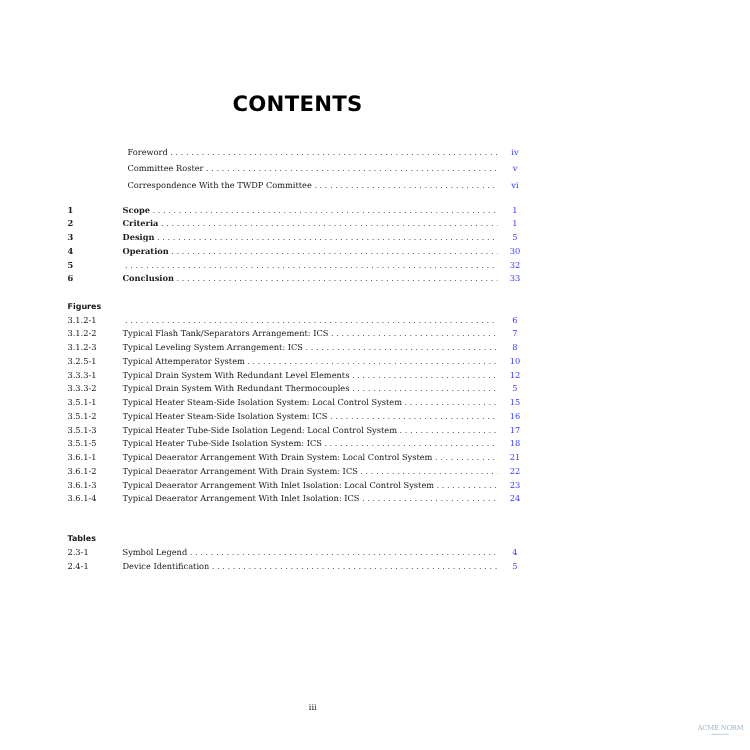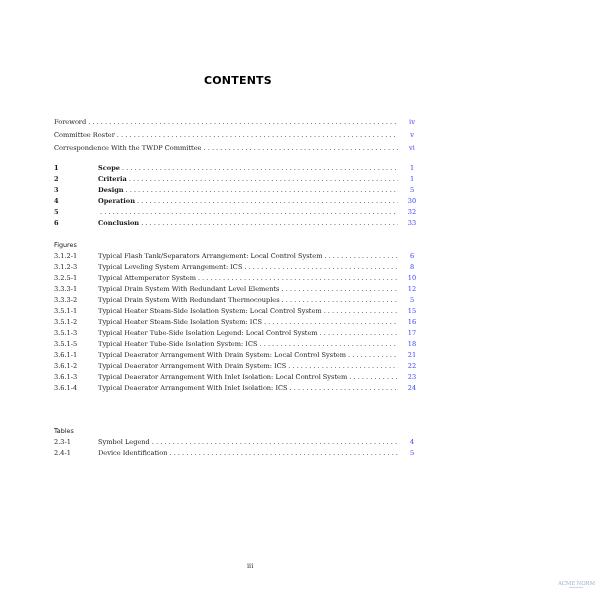--- a/index.html
+++ b/index.html
@@ -1,31 +1,31 @@
 <!DOCTYPE html>
 <html><head>
 <meta charset="utf-8">
 <style>
   html, body { margin: 0; padding: 0; background: #ffffff; }
   body { width: 600px; height: 600px; position: relative; overflow: hidden;
          font-family: "DejaVu Serif", "Liberation Serif", serif; color: #1a1a1a; }
   .title { position: absolute; top: 74px; left: 0; width: 476px; text-align: center;
            font-family: "DejaVu Sans", "Liberation Sans", sans-serif; font-weight: bold;
-           font-size: 11px; letter-spacing: 0.2px; color: #000; }
+           font-size: 17px; letter-spacing: 0.2px; color: #000; }
   .toc { position: absolute; left: 54px; width: 370px; font-size: 6.6px; line-height: 11px; }
   .row { position: relative; height: 11px; white-space: nowrap; display: flex; align-items: baseline; }
-  .row.front { height: 13px; }
+  .row.front { height: 13px; margin-left: 48px; }
   .num { width: 44px; flex: 0 0 44px; }
   .label { overflow: hidden; white-space: nowrap; flex: 0 0 auto; max-width: 300px; }
   .leader { flex: 1 1 auto; overflow: hidden; white-space: nowrap; color: #333;
             letter-spacing: 1.6px; padding-left: 2px; margin-right: 26px; }
   .leader::before { content: ". . . . . . . . . . . . . . . . . . . . . . . . . . . . . . . . . . . . . . . . . . . . . . . . . . . . . . . . . . . . . . . . . . . . . . . . . . . . . . . . . . . . . . . . . . . . . . . . . . . . . . . . . . . ."; letter-spacing: 0; }
   .page { position: absolute; right: 0; width: 24px; text-align: center; color: #3b3bff; }
   .section .label, .section .num { font-weight: bold; }
-  .group-head { font-weight: normal; font-family: "DejaVu Sans", "Liberation Sans", sans-serif;
+  .group-head { font-weight: bold; font-family: "DejaVu Sans", "Liberation Sans", sans-serif;
                 font-size: 6.4px; height: 12px; line-height: 12px; }
   .folio { position: absolute; top: 562px; left: 247px; font-size: 6.6px; color: #222; }
   .watermark { position: absolute; left: 558px; top: 580px; font-size: 5.5px; color: #9fb6cf;
                font-family: "DejaVu Serif", serif; letter-spacing: -0.2px; text-align: center; }
   .watermark .sub { display: block; width: 14px; height: 1px; margin: 1px auto 0; background: #c9d8e6; }
 </style>
 </head>
 <body>
 
 <div class="title">CONTENTS</div>
@@ -83,23 +83,28 @@
     <span class="label">Conclusion</span>
     <span class="leader"></span>
     <span class="page">33</span>
   </div>
 </div>
 
 <div class="toc" style="top:239px">
   <div class="group-head">Figures</div>
   <div class="row">
       <span class="num">3.1.2-1</span>
-      <span class="label">Typical Flash Tank/Separators Arrangement: Local Control System</span>
       <span class="leader"></span>
       <span class="page">6</span>
+    </div>
+  <div class="row">
+      <span class="num">3.1.2-2</span>
+      <span class="label">Typical Flash Tank/Separators Arrangement: ICS</span>
+      <span class="leader"></span>
+      <span class="page">7</span>
     </div>
   <div class="row">
       <span class="num">3.1.2-3</span>
       <span class="label">Typical Leveling System Arrangement: ICS</span>
       <span class="leader"></span>
       <span class="page">8</span>
     </div>
   <div class="row">
       <span class="num">3.2.5-1</span>
       <span class="label">Typical Attemperator System</span>

